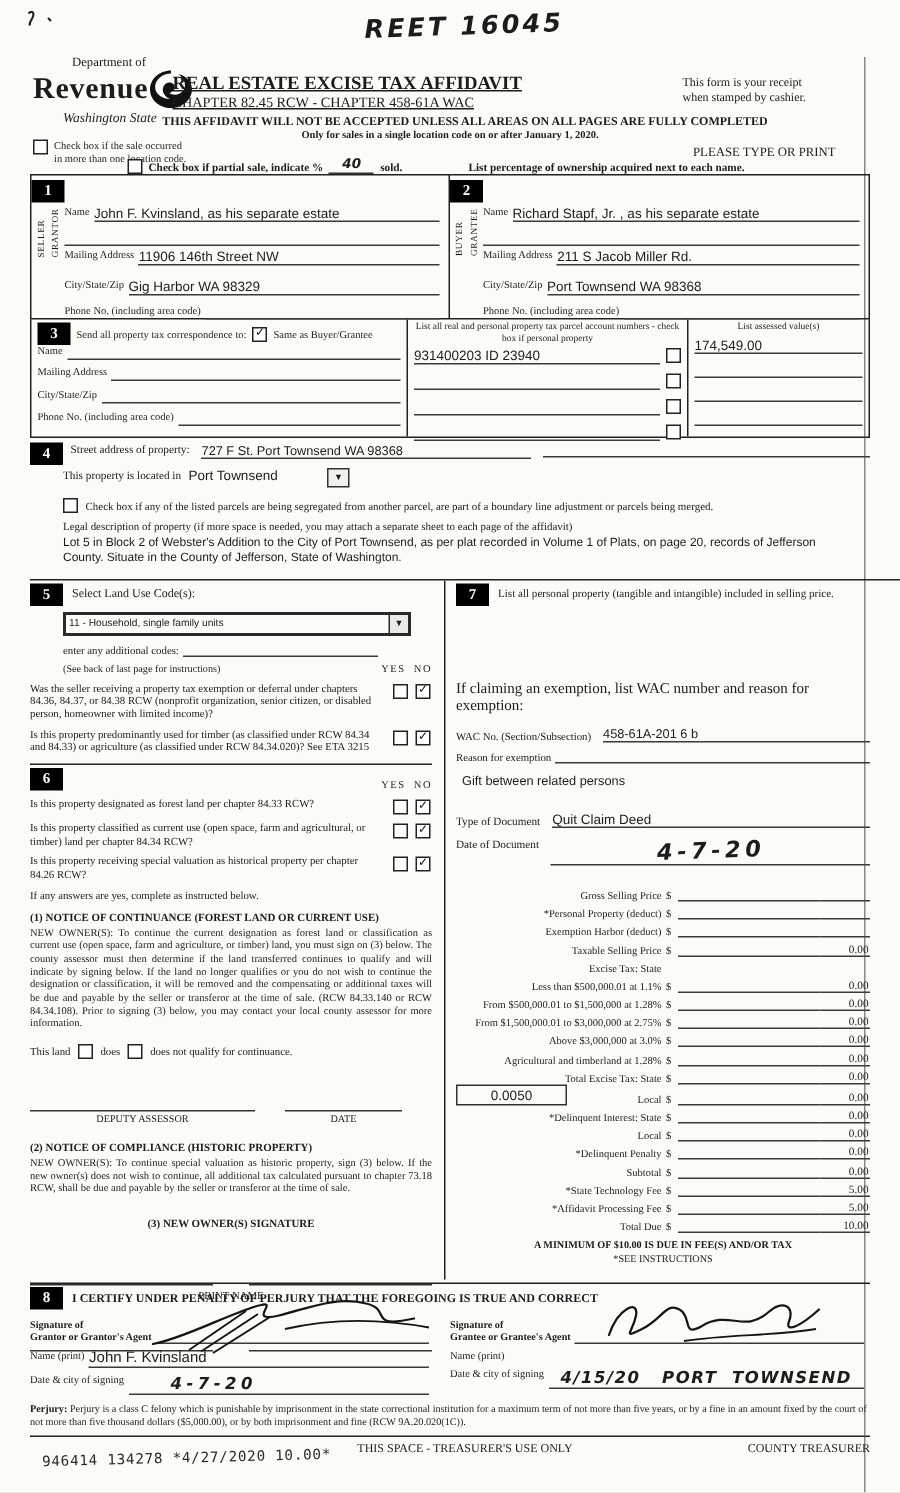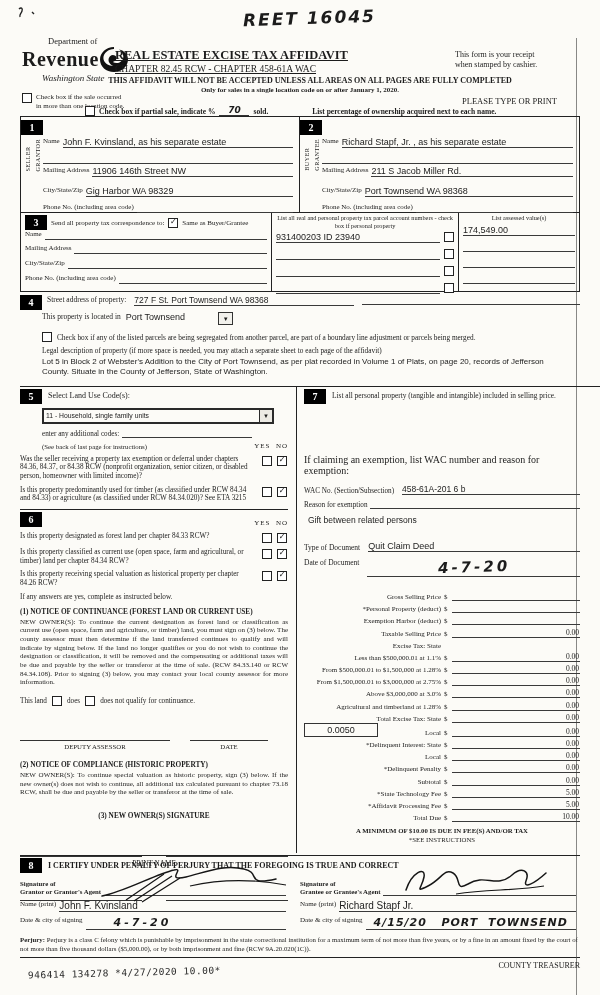--- a/index.html
+++ b/index.html
@@ -177,21 +177,21 @@
     <div class="multiloc">
       <span class="cb"></span>
       <span class="pre">Check box if the sale occurred
 in more than one location code.</span>
     </div>
     <div class="pleasetype">PLEASE TYPE OR PRINT</div>
 
     <div class="partialrow">
       <span class="cb"></span>
       <span>Check box if partial sale, indicate %</span>
-      <span class="pct hand">70</span>
+      <span class="pct hand">40</span>
       <span>sold.</span>
       <span class="ownership">List percentage of ownership acquired next to each name.</span>
     </div>
   </div>
 
   <div class="row12">
     <div class="party">
       <span class="numbox">1</span>
       <span class="vlabel">SELLER
 GRANTOR</span>
@@ -614,32 +614,32 @@
           <span class="pre">Signature of
 Grantee or Grantee's Agent</span>
           <span class="uline"></span>
         </div>
         <svg class="sigsvg" style="left:98px;width:150px;height:38px;" viewBox="0 0 150 38">
           <path d="M8 28 C 14 10, 28 4, 26 15 C 24 26, 16 31, 30 24 C 44 17, 46 6, 55 11 C 64 16, 56 30, 70 22 C 88 11, 98 27, 114 13 C 124 4, 132 9, 128 19 C 125 27, 136 22, 148 11" stroke="#161616" stroke-width="1.5" fill="none" stroke-linecap="round"></path>
           <path d="M58 32 C 90 27, 116 29, 146 24" stroke="#161616" stroke-width="1.2" fill="none"></path>
         </svg>
         <div class="fline">
           <span>Name (print)</span>
-          <span class="uline fill" style="font-size:10px;">Richard Stapf Jr.</span>
         </div>
         <div class="fline">
           <span>Date &amp; city of signing</span>
           <span class="uline presp"><span class="hand handsm presp" style="margin-left:8px;">4/15/20   PORT  TOWNSEND</span></span>
         </div>
       </div>
     </div>
   </div>
 
   <div class="perjury">
     <span class="plabel">Perjury:</span>
     <span>Perjury is a class C felony which is punishable by imprisonment in the state correctional institution for a maximum term of not more than five years, or by a fine in an amount fixed by the court of not more than five thousand dollars ($5,000.00), or by both imprisonment and fine (RCW 9A.20.020(1C)).</span>
   </div>
 
   <div class="footer">
     <span class="stamp">946414 134278 *4/27/2020 10.00*</span>
+    <span class="tspace">THIS SPACE - TREASURER'S USE ONLY</span>
     <span class="ctreas">COUNTY TREASURER</span>
   </div>
 </div>
 
 </body></html>

